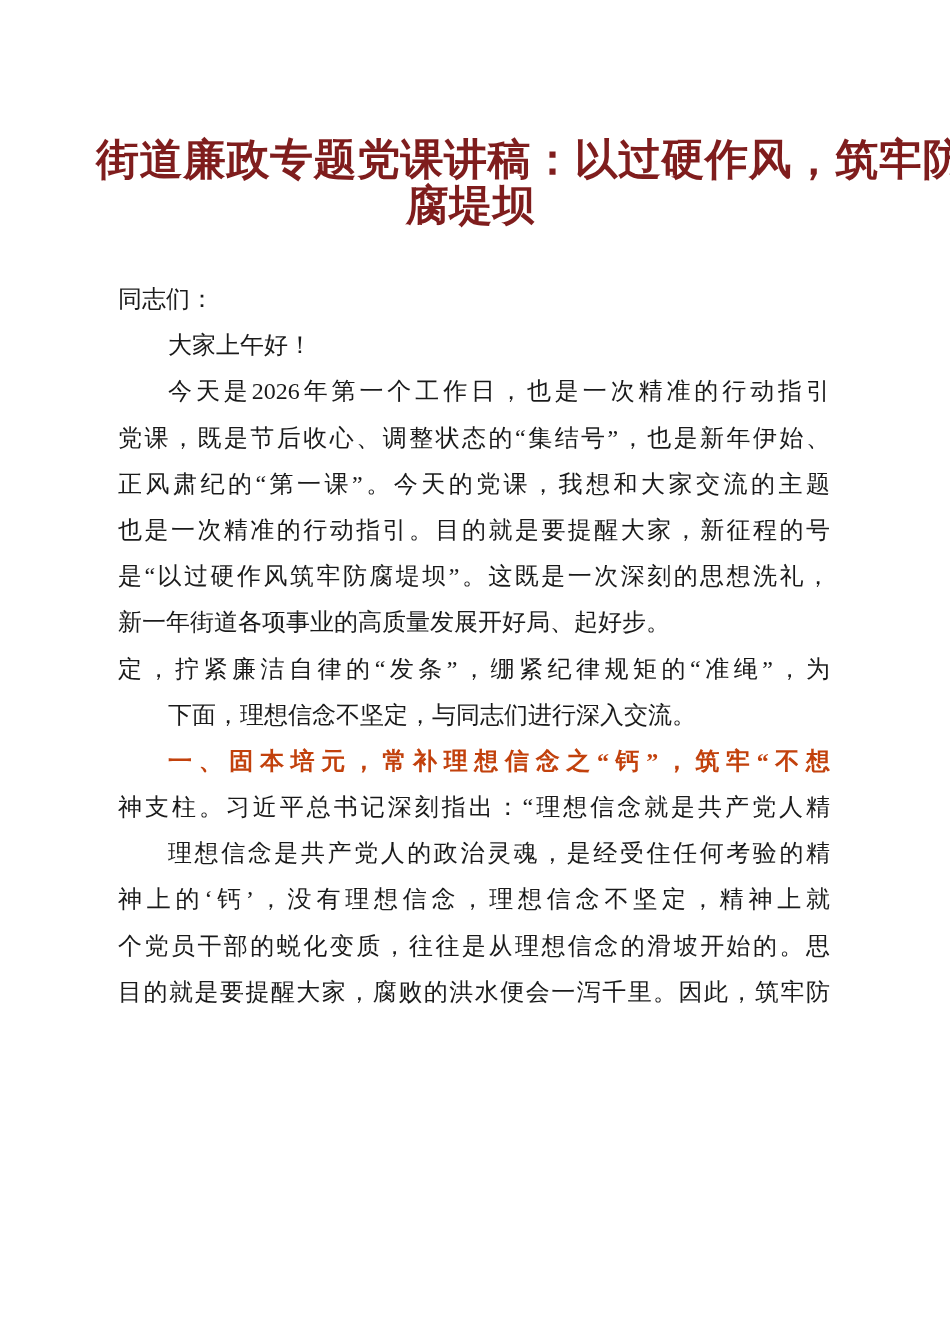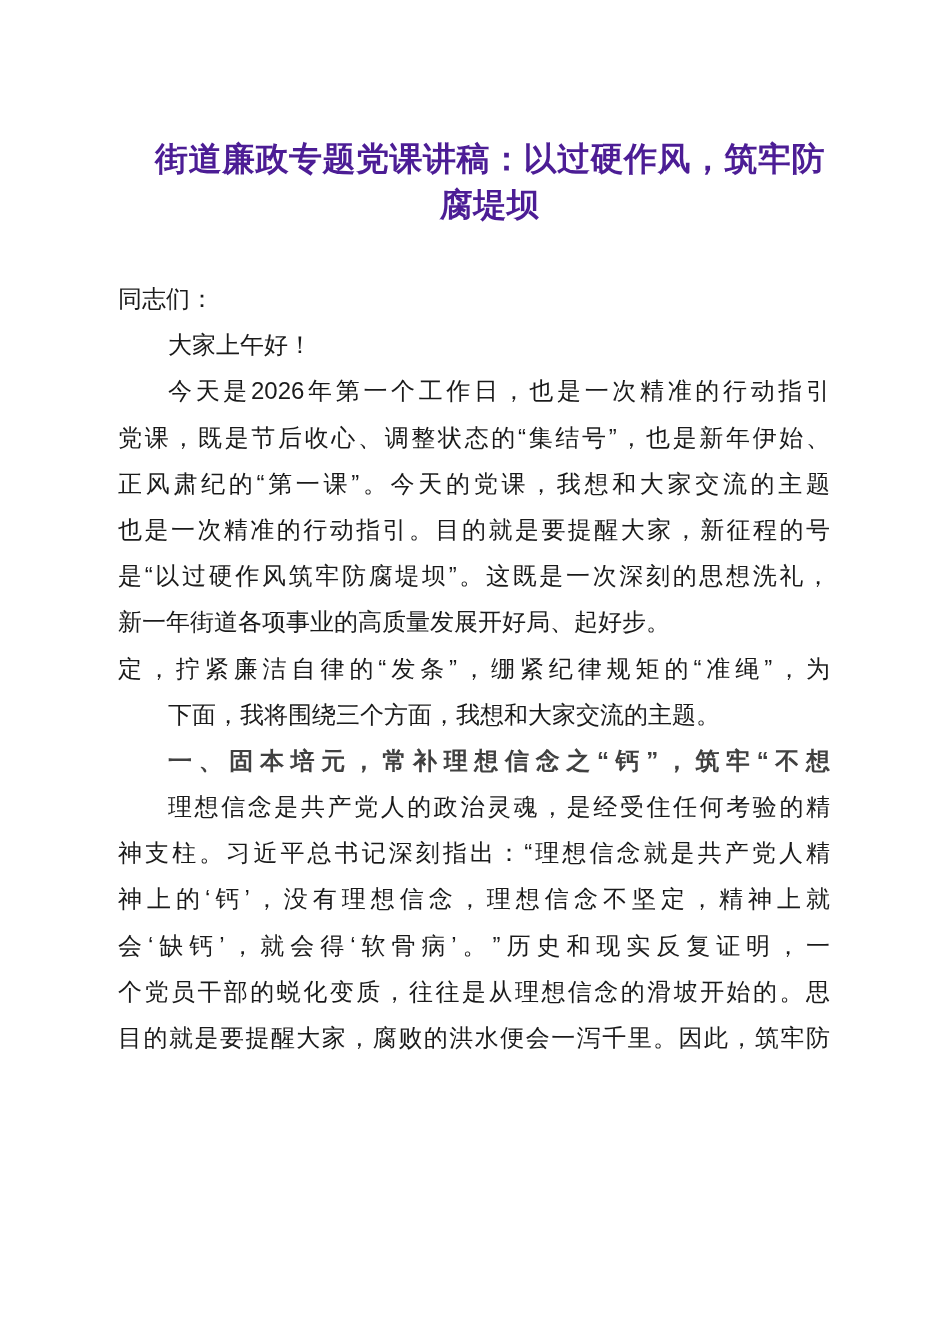--- a/index.html
+++ b/index.html
@@ -18,61 +18,61 @@
     .page {
       position: absolute;
       left: 0;
       top: 0;
       width: 950px;
       height: 1344px;
       background: #ffffff;
     }
     .title {
       position: absolute;
-      left: 115px;
+      left: 96px;
       width: 750px;
       top: 136px;
       text-align: center;
       font-family: "DejaVu Serif", "Liberation Serif", serif;
       font-weight: bold;
-      font-size: 33px;
+      font-size: 43px;
       line-height: 46px;
       letter-spacing: 0.5px;
-      color: #4c1d95;
+      color: #7f1d1d;
     }
     .title .tline {
       display: block;
       white-space: nowrap;
     }
     .body-text {
       position: absolute;
       left: 118px;
       width: 712px;
       top: 276px;
-      font-family: Liberation Sans, sans-serif;
+      font-family: Liberation Serif, serif;
       font-size: 24px;
       line-height: 46.2px;
       color: #1a1a1a;
     }
     .line {
       display: block;
       white-space: nowrap;
       height: 46.2px;
       text-align: justify;
       text-align-last: justify;
     }
     .line.last {
       text-align-last: left;
     }
     .line.indent {
       padding-left: 50px;
     }
     .heading .line {
       font-weight: bold;
-      color: #404040;
+      color: #c2410c;
     }
   </style>
 </head>
 <body>
 
 <div class="page">
 
   <div class="title">
     <span class="tline">街道廉政专题党课讲稿：以过硬作风，筑牢防</span>
     <span class="tline">腐堤坝</span>
@@ -87,29 +87,28 @@
     <div>
       <span class="line indent">今天是2026年第一个工作日，也是一次精准的行动指引</span>
       <span class="line">党课，既是节后收心、调整状态的“集结号”，也是新年伊始、</span>
       <span class="line">正风肃纪的“第一课”。今天的党课，我想和大家交流的主题</span>
       <span class="line">也是一次精准的行动指引。目的就是要提醒大家，新征程的号</span>
       <span class="line">是“以过硬作风筑牢防腐堤坝”。这既是一次深刻的思想洗礼，</span>
       <span class="line last">新一年街道各项事业的高质量发展开好局、起好步。</span>
       <span class="line">定，拧紧廉洁自律的“发条”，绷紧纪律规矩的“准绳”，为</span>
     </div>
 
-    <span class="line indent last">下面，我将围绕三个方面，我想和大家交流的主题。</span>
+    <span class="line indent last">下面，理想信念不坚定，与同志们进行深入交流。</span>
 
     <div class="heading">
       <span class="line indent">一、固本培元，常补理想信念之“钙”，筑牢“不想</span>
     </div>
 
     <div>
+      <span class="line">神支柱。习近平总书记深刻指出：“理想信念就是共产党人精</span>
       <span class="line indent">理想信念是共产党人的政治灵魂，是经受住任何考验的精</span>
-      <span class="line">神支柱。习近平总书记深刻指出：“理想信念就是共产党人精</span>
       <span class="line">神上的‘钙’，没有理想信念，理想信念不坚定，精神上就</span>
-      <span class="line">会‘缺钙’，就会得‘软骨病’。”历史和现实反复证明，一</span>
       <span class="line">个党员干部的蜕化变质，往往是从理想信念的滑坡开始的。思</span>
       <span class="line">目的就是要提醒大家，腐败的洪水便会一泻千里。因此，筑牢防</span>
     </div>
 
   </div>
 </div>
 
 </body></html>

